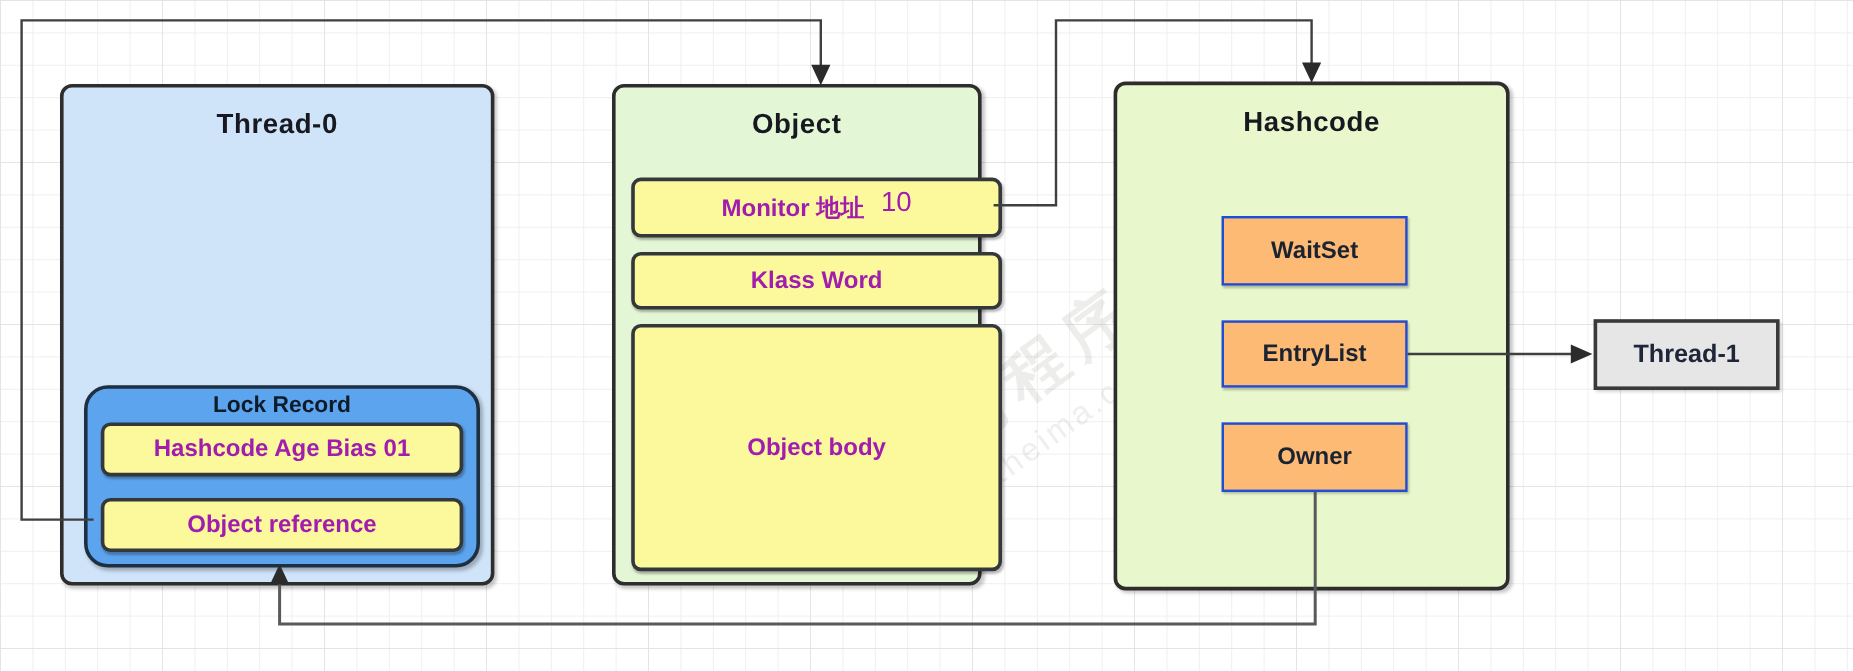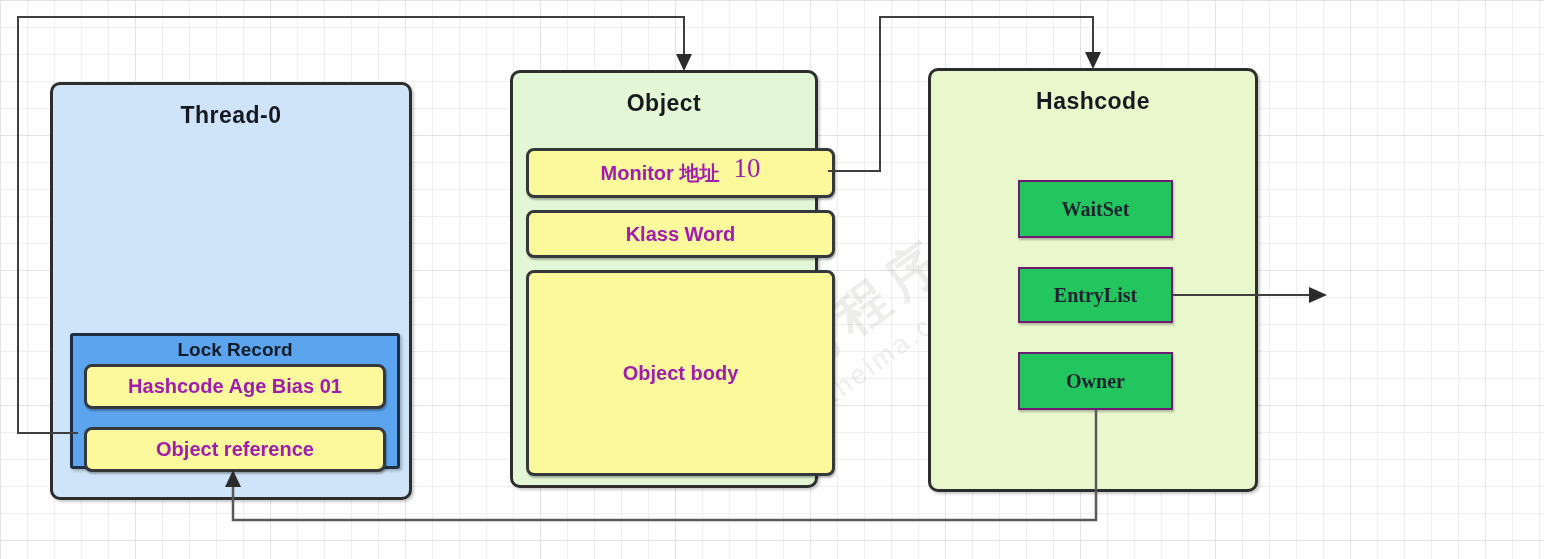--- a/index.html
+++ b/index.html
@@ -28,32 +28,32 @@
   }
   .node-title {
     text-align: center;
     font-weight: bold;
     font-size: 23px;
     color: #181820;
     padding-top: 17px;
     letter-spacing: 0.5px;
   }
 
-  .thread0 { left: 50px; top: 82px; width: 362px; height: 418px; background: #cfe4f8; }
+  .thread0 { left: 50px; top: 70px; width: 362px; height: 418px; background: #cfe4f8; }
   .objectbox { left: 510px; top: 70px; width: 308px; height: 418px; background: #e3f6d5; }
   .monitorbox { left: 928px; top: 68px; width: 330px; height: 424px; background: #e8f7cc; }
 
   .lockrecord {
     position: absolute;
     box-sizing: border-box;
     left: 17px; top: 248px;           
-    width: 330px; height: 136px;
+    width: 330px; height: 152px;
     background: #5ca4ee;
     border: 3px solid #1e2f42;
-    border-radius: 3px;
+    border-radius: 20px;
     box-shadow: 2px 2px 3px rgba(0,0,0,0.25);
   }
   .lockrecord-title {
     text-align: center;
     font-weight: bold;
     font-size: 19px;
     color: #0e1c2a;
     padding-top: 3px;
   }
 
@@ -68,52 +68,51 @@
     align-items: center;
     justify-content: center;
     font-weight: bold;
     font-size: 20px;
     color: #a21caf;
   }
 
   .cell-mint {
     position: absolute;
     box-sizing: border-box;
-    background: #22c55e;
-    border: 2px solid #701a75;
+    background: #fdba74;
+    border: 2px solid #1d4ed8;
     box-shadow: 1px 2px 2px rgba(0,0,0,0.25);
     display: flex;
     align-items: center;
     justify-content: center;
     font-weight: bold;
     font-size: 20px;
     color: #1b2330;
-    font-family: Liberation Serif, serif;
   }
 
   .thread1 {
     position: absolute;
     left: 1328px; top: 266px;
     width: 155px; height: 59px;
     box-sizing: border-box;
     background: #e6e6e6;
     border: 3px solid #3a3a3a;
     box-shadow: 2px 2px 3px rgba(0,0,0,0.22);
     display: flex;
     align-items: center;
     justify-content: center;
     font-weight: bold;
     font-size: 21px;
     color: #20263a;
   }
 
   .addr-val {
-    font-family: Liberation Serif, serif;
+    font-family: Liberation Sans, sans-serif;
     font-weight: normal;
-    font-size: 27px;
+    font-size: 23px;
     position: relative;
     top: -5px;
     margin-left: 14px;
   }
 
   .wm { position: absolute; color: #83837a; pointer-events: none; }
   .wm-brand {
     left: 705px; top: 250px;
     width: 380px;
     font-size: 52px;
@@ -179,20 +178,21 @@
     <div class="cell-yellow" style="left:13px; top:197px; width:309px; height:206px;">Object body</div>
   </div>
 
   <div class="node monitorbox">
     <div class="node-title">Hashcode</div>
     <div class="cell-mint" style="left:87px; top:109px; width:155px; height:58px;">WaitSet</div>
     <div class="cell-mint" style="left:87px; top:281px; width:155px; height:58px;">Owner</div>
     <div class="cell-mint" style="left:87px; top:196px; width:155px; height:56px;">EntryList</div>
   </div>
 
+  <div class="thread1">Thread-1</div>
 
   <svg class="connector-layer" width="1544" height="559" viewBox="0 0 1544 559">
 
     <path d="M78,433 L18,433 L18,17 L684,17 L684,56" fill="none" stroke="#3f3f3f" stroke-width="2"></path>
     <polygon points="676,54 692,54 684,71" fill="#2b2b2b"></polygon>
 
     <path d="M828,171 L880,171 L880,17 L1093,17 L1093,54" fill="none" stroke="#3f3f3f" stroke-width="2"></path>
     <polygon points="1085,52 1101,52 1093,69" fill="#2b2b2b"></polygon>
 
     <path d="M1096,410 L1096,520 L233,520 L233,483" fill="none" stroke="#595959" stroke-width="2.5"></path>

